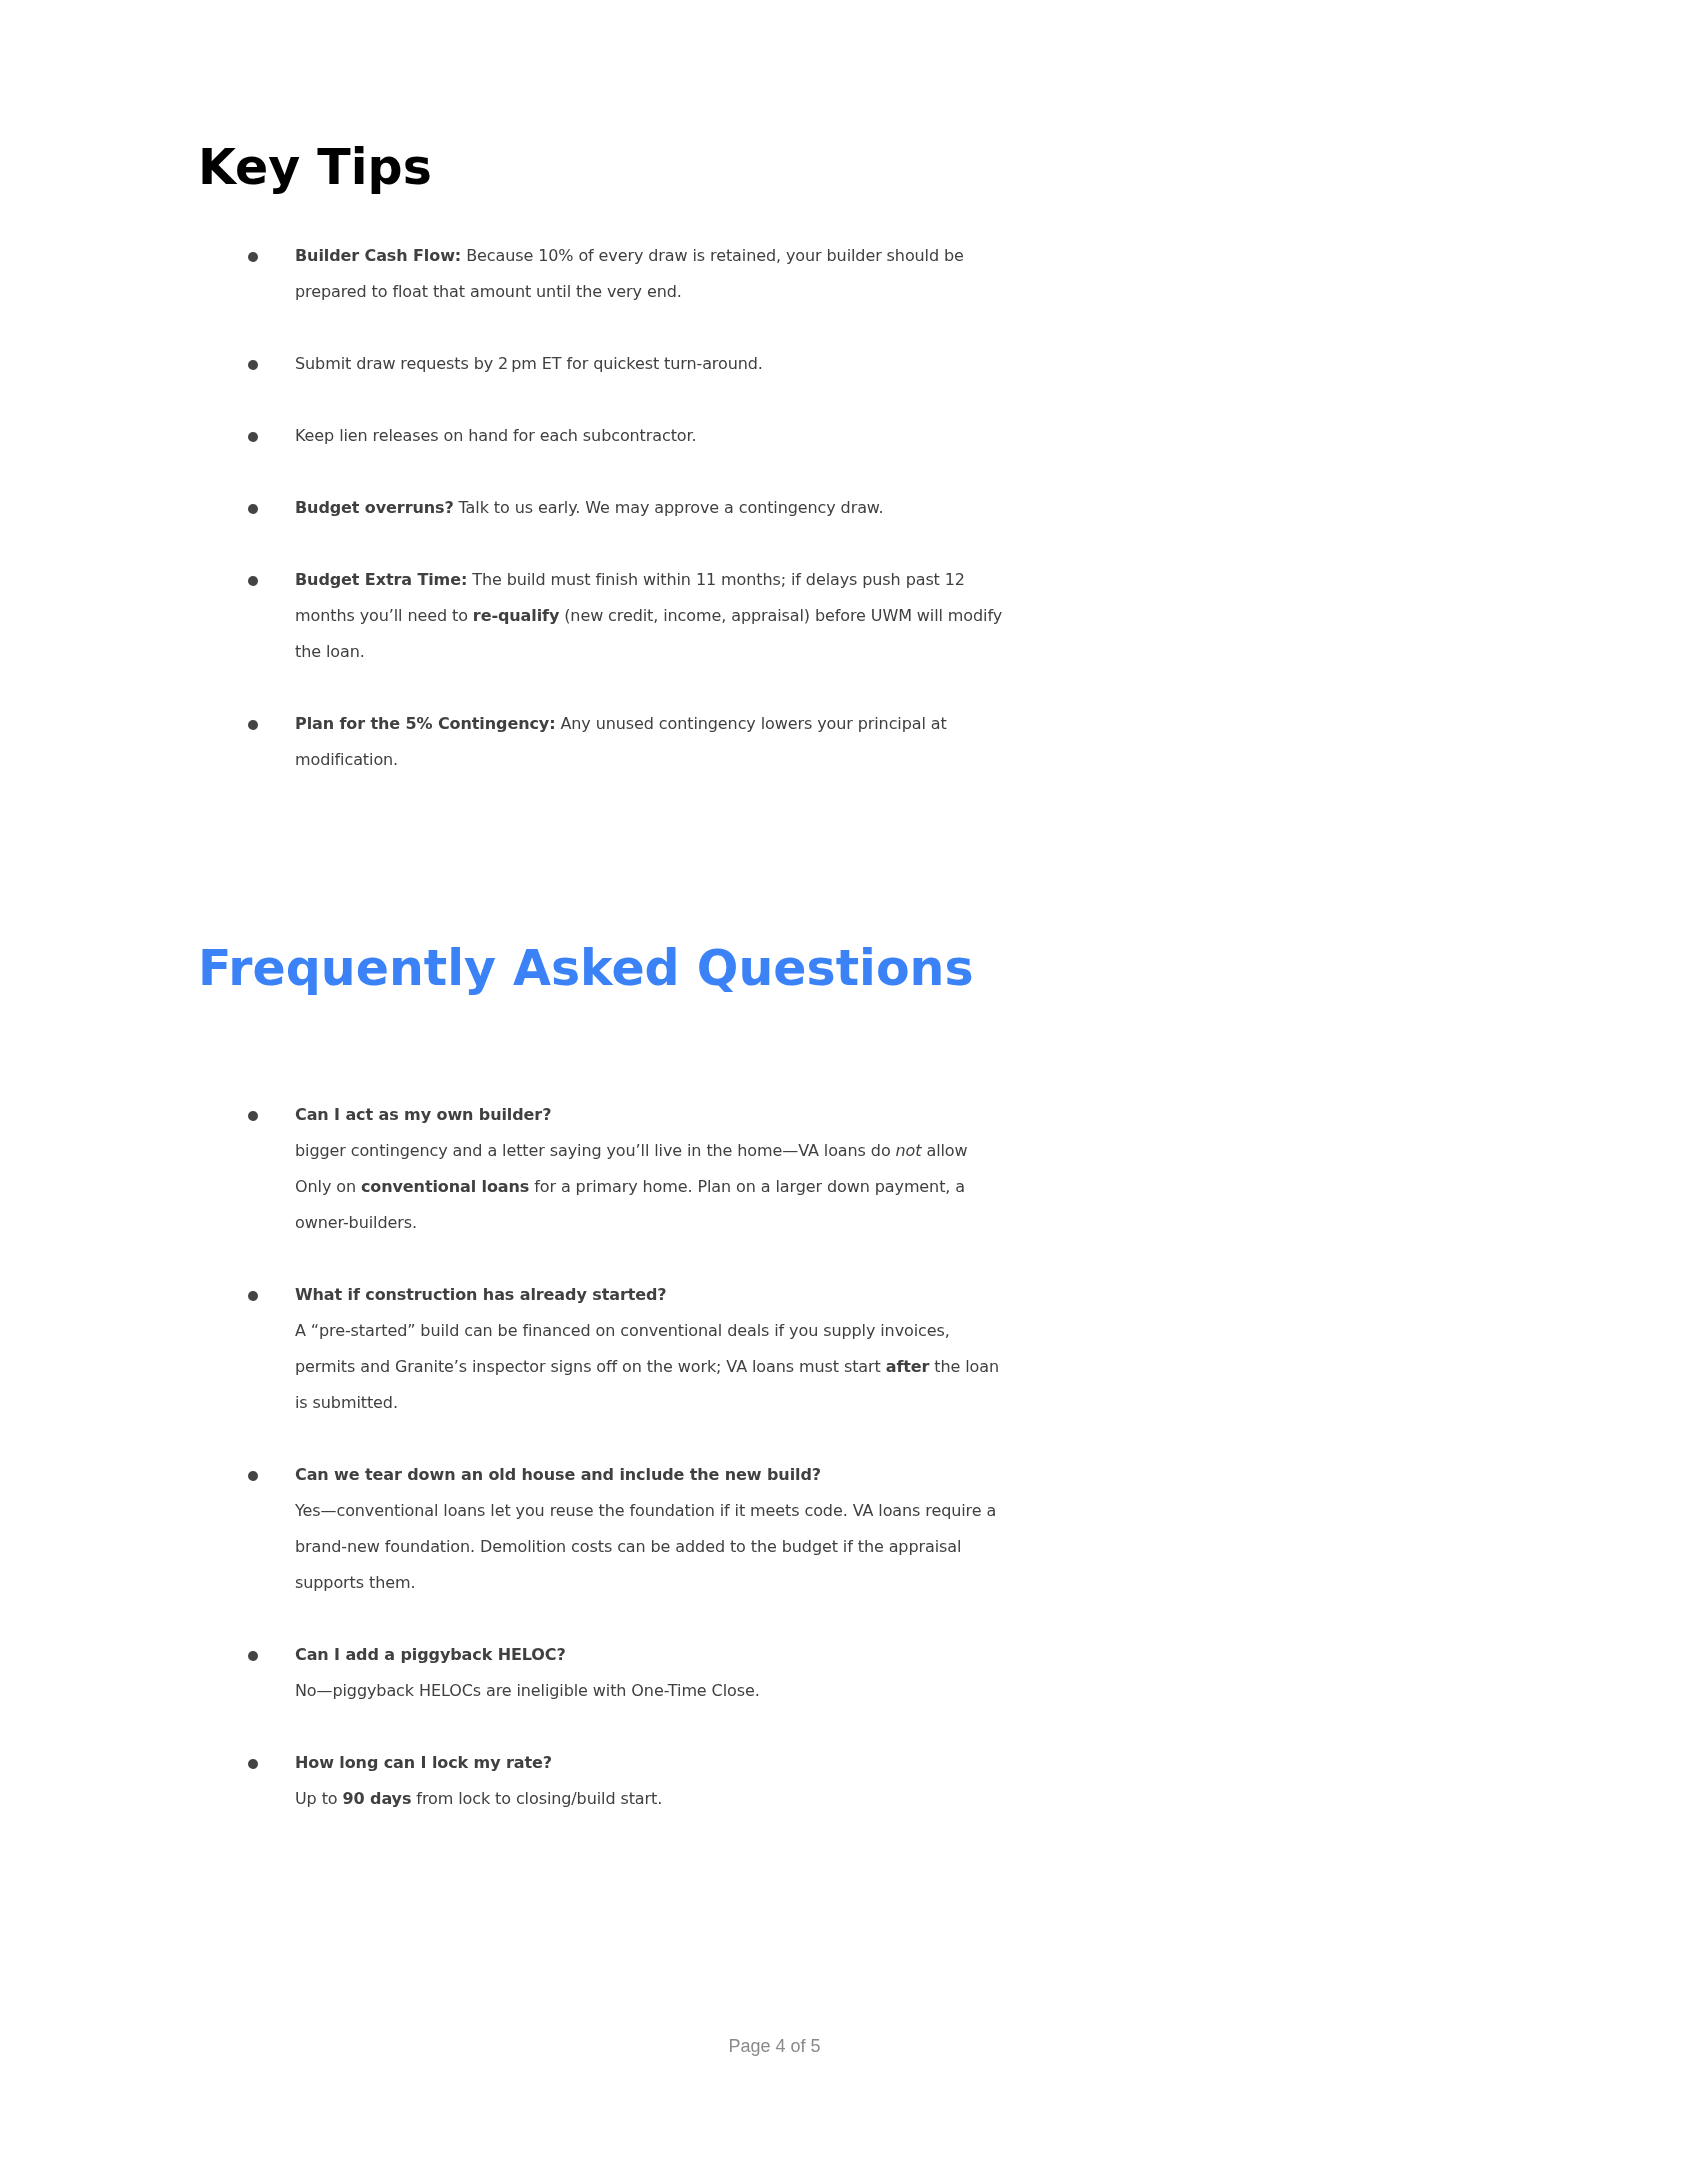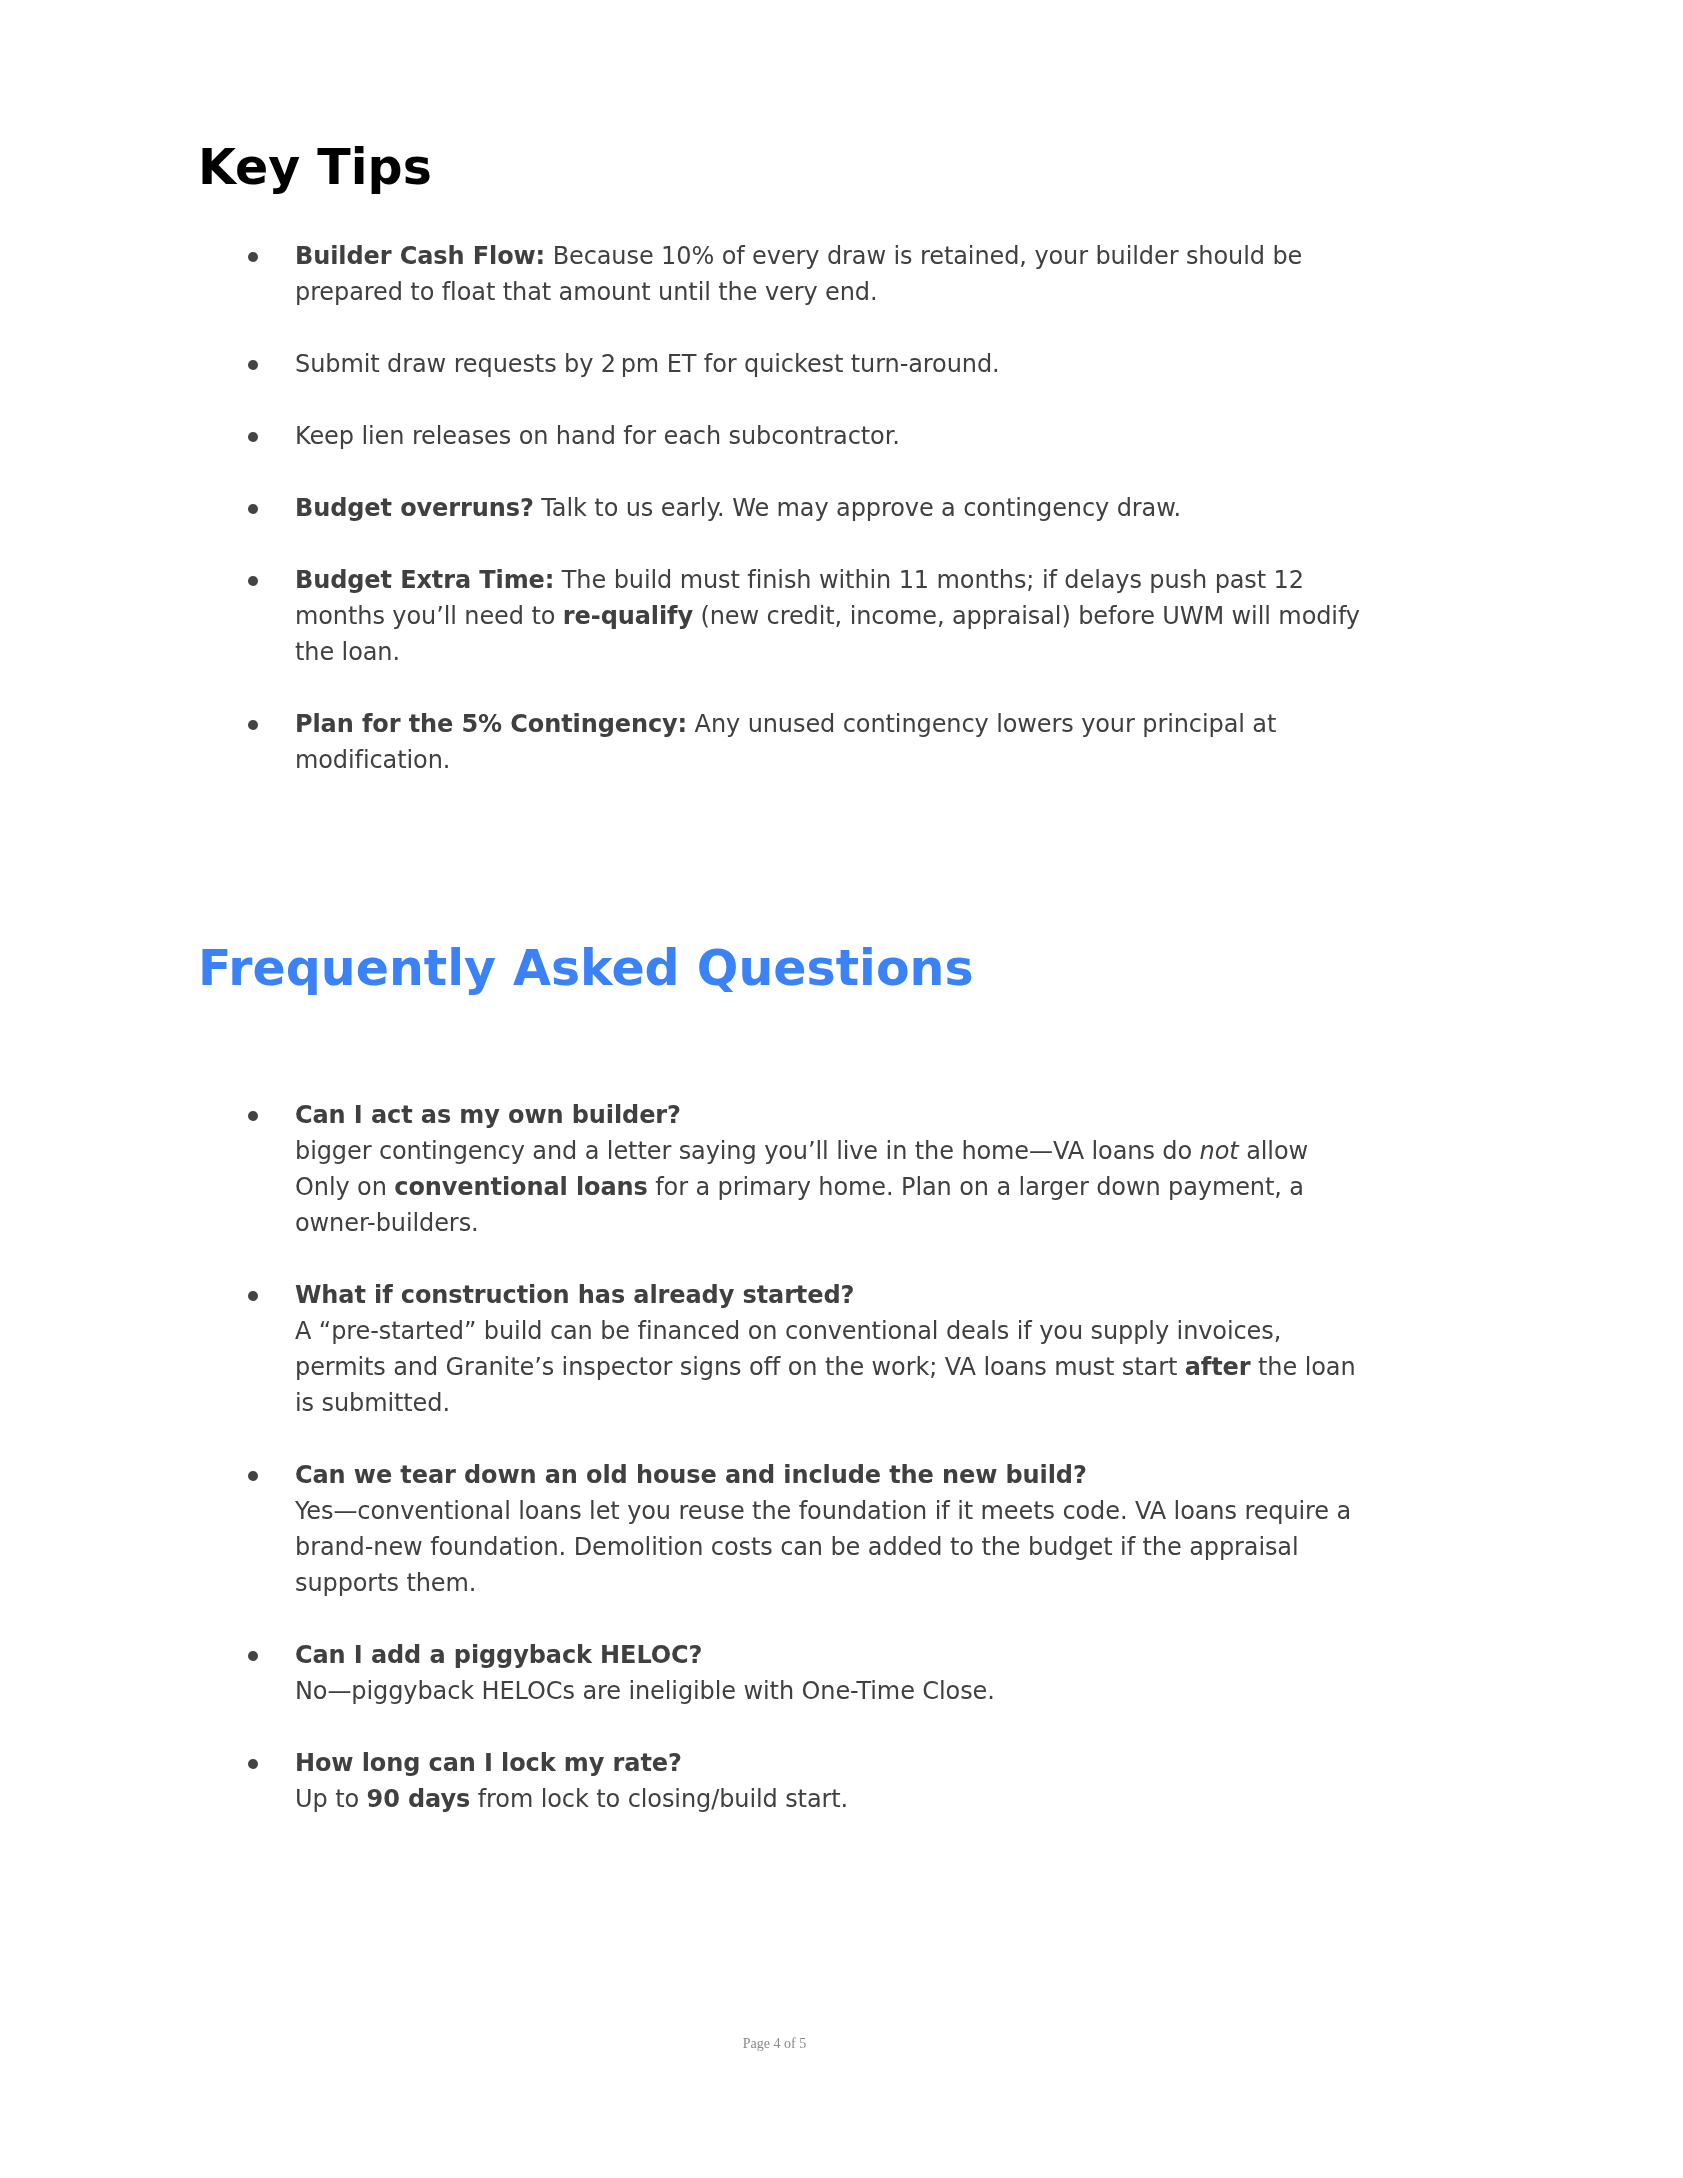--- a/index.html
+++ b/index.html
@@ -9,26 +9,26 @@
   h1 { margin: 0; font-weight: bold; font-size: 49px; letter-spacing: 0px; position: absolute; left: 198px; }
   #h-tips { top: 139px; color: #000000; }
   #h-faq { top: 940px; color: #3b82f6; }
   ul.list { list-style: none; margin: 0; padding: 0; position: absolute; left: 0; width: 1683px; }
   #tips-list { top: 238px; }
   #faq-list { top: 1097px; }
   li.item { position: relative; padding-left: 295px; margin-bottom: 36px; }
   .bullet { position: absolute; left: 248px; top: 0; width: 12px; height: 36px; }
   .bullet::before { content: ""; position: absolute; left: 0; top: 14px; width: 10px; height: 10px;
                     border-radius: 50%; background: #444444; }
-  .line { display: block; font-size: 24px; line-height: 36px; white-space: nowrap; letter-spacing: -0.1px; }
+  .line { display: block; font-size: 16px; line-height: 36px; white-space: nowrap; letter-spacing: -0.1px; }
   .b { font-weight: bold; }
   .i { font-style: italic; }
   .bi { font-weight: bold; }
   .footer { position: absolute; top: 2036px; left: 0; width: 1549px; text-align: center;
-            font-family: Liberation Serif, serif; font-size: 14px; color: #8a8a8a; }
+            font-family: Liberation Sans, sans-serif; font-size: 18px; color: #8a8a8a; }
 </style>
 </head>
 <body>
 
 <div class="page">
   <h1 id="h-tips">Key Tips</h1>
   <ul id="tips-list" class="list">
       <li class="item">
         <span class="bullet"></span>
         <span class="line"><span class="b">Builder Cash Flow:</span><span> Because 10% of every draw is retained, your builder should be</span></span>

